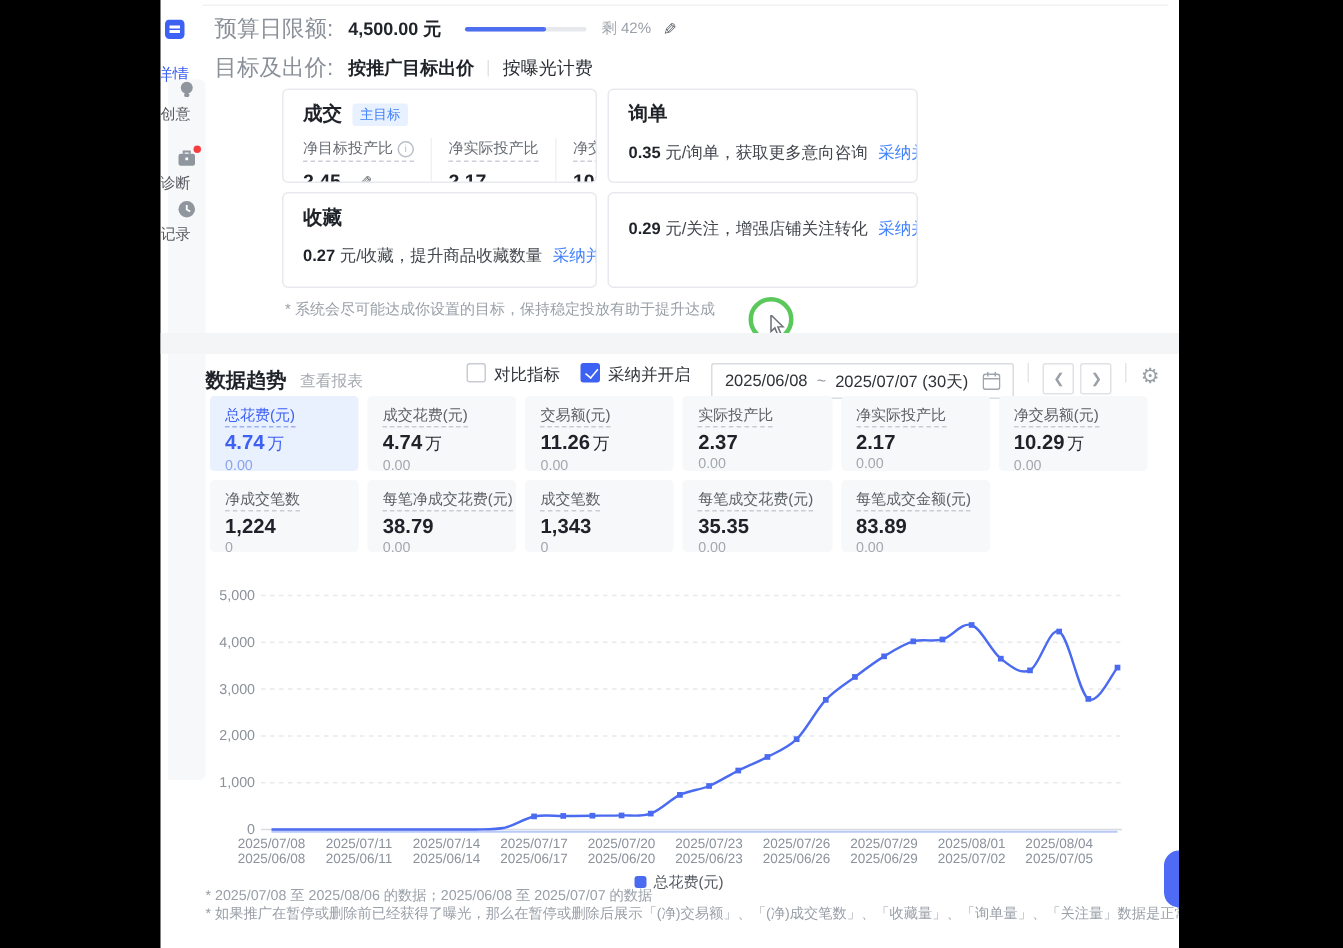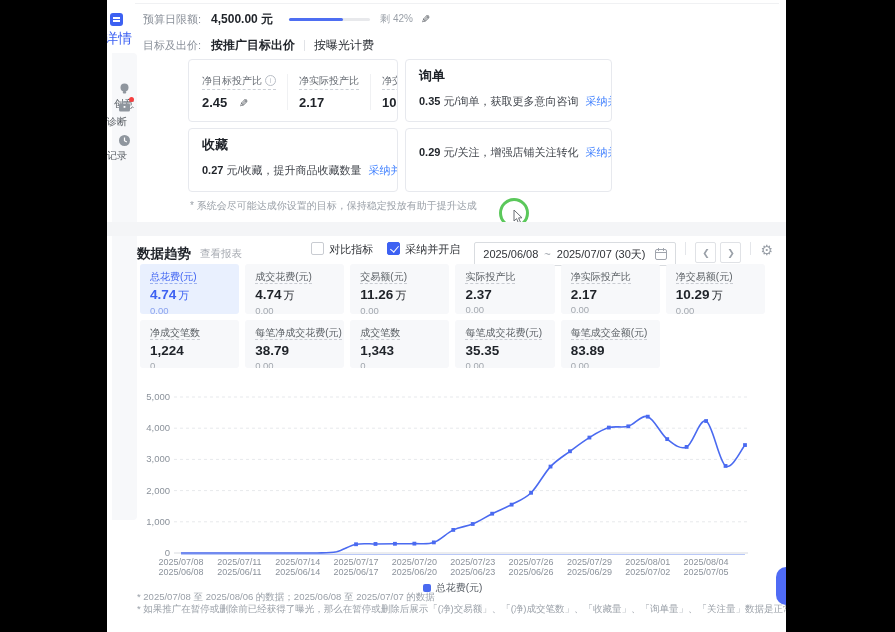--- a/index.html
+++ b/index.html
@@ -4,31 +4,31 @@
 <style>
   html,body{margin:0;padding:0;background:#000;}
   .screen{position:relative;width:895px;height:632px;background:#000;overflow:hidden;
           font-family:"Liberation Sans","DejaVu Sans",sans-serif;-webkit-font-smoothing:antialiased;}
   .panel{position:absolute;left:107px;top:0;width:679px;height:632px;background:#fff;overflow:hidden;}
 
   
   .side-sel{position:absolute;left:0;top:13px;width:30px;overflow:hidden;}
   .side-sel .blk{width:13px;height:13px;margin-left:3px;background:#3d61f2;border-radius:3px;position:relative;}
   .side-sel .blk:after{content:"";position:absolute;left:3px;top:4px;width:7px;height:1.5px;background:#fff;box-shadow:0 3px 0 #fff;}
-  .side-sel .lbl{display:block;margin-left:-3px;margin-top:4px;font-size:14px;color:#3d61f2;white-space:nowrap;}
+  .side-sel .lbl{display:block;margin-left:-3px;margin-top:16px;font-size:11px;color:#3d61f2;white-space:nowrap;}
   .side-rail{position:absolute;left:5px;top:53px;width:25px;height:467px;background:#f7f8fa;border-radius:0 4px 4px 0;}
   .rail-item{position:absolute;left:0;width:30px;}
   .rail-ico{position:relative;width:13px;height:13px;margin-left:6px;}
   .rail-lbl{display:block;margin-left:-5px;margin-top:3px;font-size:10px;color:#565b61;white-space:nowrap;overflow:hidden;width:34px;}
   .rail-dot{position:absolute;right:-3px;top:-2px;width:5px;height:5px;border-radius:50%;background:#f53f3f;}
 
   
   .top-divider{position:absolute;left:28px;top:3px;width:644px;height:1px;background:#f0f1f3;}
   .budget-row{position:absolute;left:36px;top:9px;height:20px;display:flex;align-items:center;}
-  .lab-gray{font-size:11px;color:#8a9099;}
+  .lab-gray{font-size:15px;color:#8a9099;}
   .budget-val{font-size:12px;font-weight:700;color:#1f2329;margin-left:10px;}
   .slider{position:relative;width:81px;height:3px;border-radius:2px;background:#e8e9ec;margin-left:16px;}
   .slider .fill{position:absolute;left:0;top:0;height:3px;border-radius:2px;background:#4e6ef2;width:66%;}
   .remain{font-size:10px;color:#9aa0a8;margin-left:10px;}
   .pencil{font-size:11px;color:#565b61;margin-left:8px;transform:scaleX(-1);display:inline-block;}
   .goals-row{position:absolute;left:36px;top:36px;height:18px;display:flex;align-items:center;}
   .goal-tab1{font-size:12px;font-weight:700;color:#1f2329;margin-left:10px;}
   .tab-div{width:1px;height:11px;background:#e1e3e7;margin:0 9px;}
   .goal-tab2{font-size:12px;color:#2a2e34;}
 
@@ -98,21 +98,21 @@
 <body>
 
 <div class="screen">
   <div class="panel">
 
     <div class="side-sel">
       <div class="blk"></div>
       <span class="lbl">详情</span>
     </div>
     <div class="side-rail" id="side-rail">
-        <div class="rail-item" style="top: 28px; text-align: center;">
+        <div class="rail-item" style="top: 0;">
           <div class="rail-ico"><svg width="13" height="13" viewBox="0 0 13 13">
               <circle cx="6.5" cy="5.5" r="4" fill="#8f969e"></circle>
               <rect x="4.8" y="9" width="3.4" height="2.6" rx="1" fill="#8f969e"></rect>
             </svg></div>
           <span class="rail-lbl">创意</span>
         </div>
         <div class="rail-item" style="top: 46px;">
           <div class="rail-ico"><svg width="13" height="13" viewBox="0 0 13 13">
               <rect x="1" y="3.5" width="11" height="8" rx="1.5" fill="#8f969e"></rect>
               <path d="M4.5,3.5 V2 h4 v1.5" fill="none" stroke="#8f969e" stroke-width="1.4"></path>
@@ -141,20 +141,24 @@
     </div>
     <div class="goals-row">
       <span class="lab-gray">目标及出价:</span>
       <span class="goal-tab1">按推广目标出价</span>
       <span class="tab-div"></span>
       <span class="goal-tab2">按曝光计费</span>
     </div>
 
     <div class="goal-grid">
       <div class="gcard">
+        <div class="trow">
+          <span class="gtitle">成交</span>
+          <span class="gbadge">主目标</span>
+        </div>
         <div class="gstats" id="deal-stats">
             <div class="gstat">
               <div class="gslab">净目标投产比<i class="info-i">i</i></div>
               <div class="gsval">2.45 <span class="pencil">✎</span></div>
             </div>
             <div class="gstat">
               <div class="gslab">净实际投产比</div>
               <div class="gsval">2.17</div>
             </div>
             <div class="gstat">

